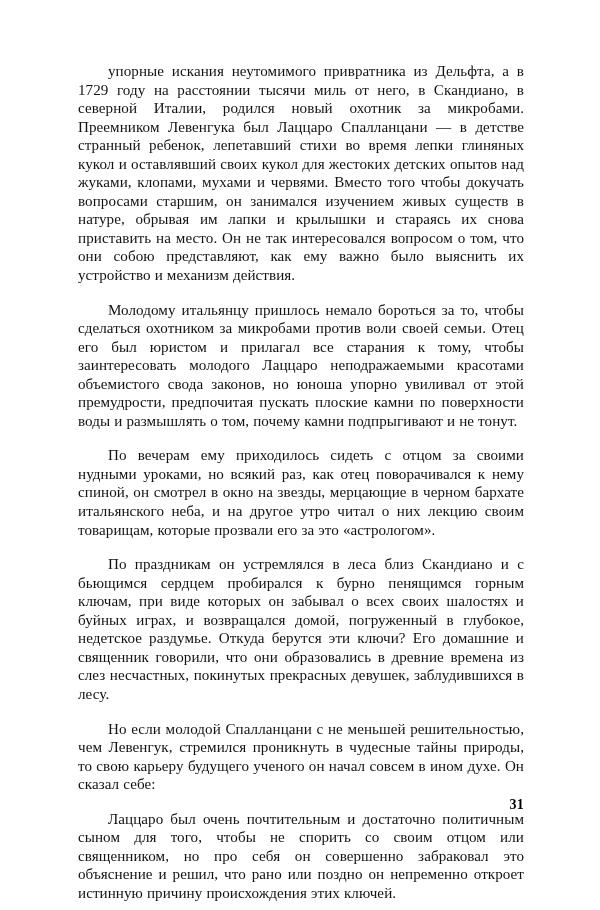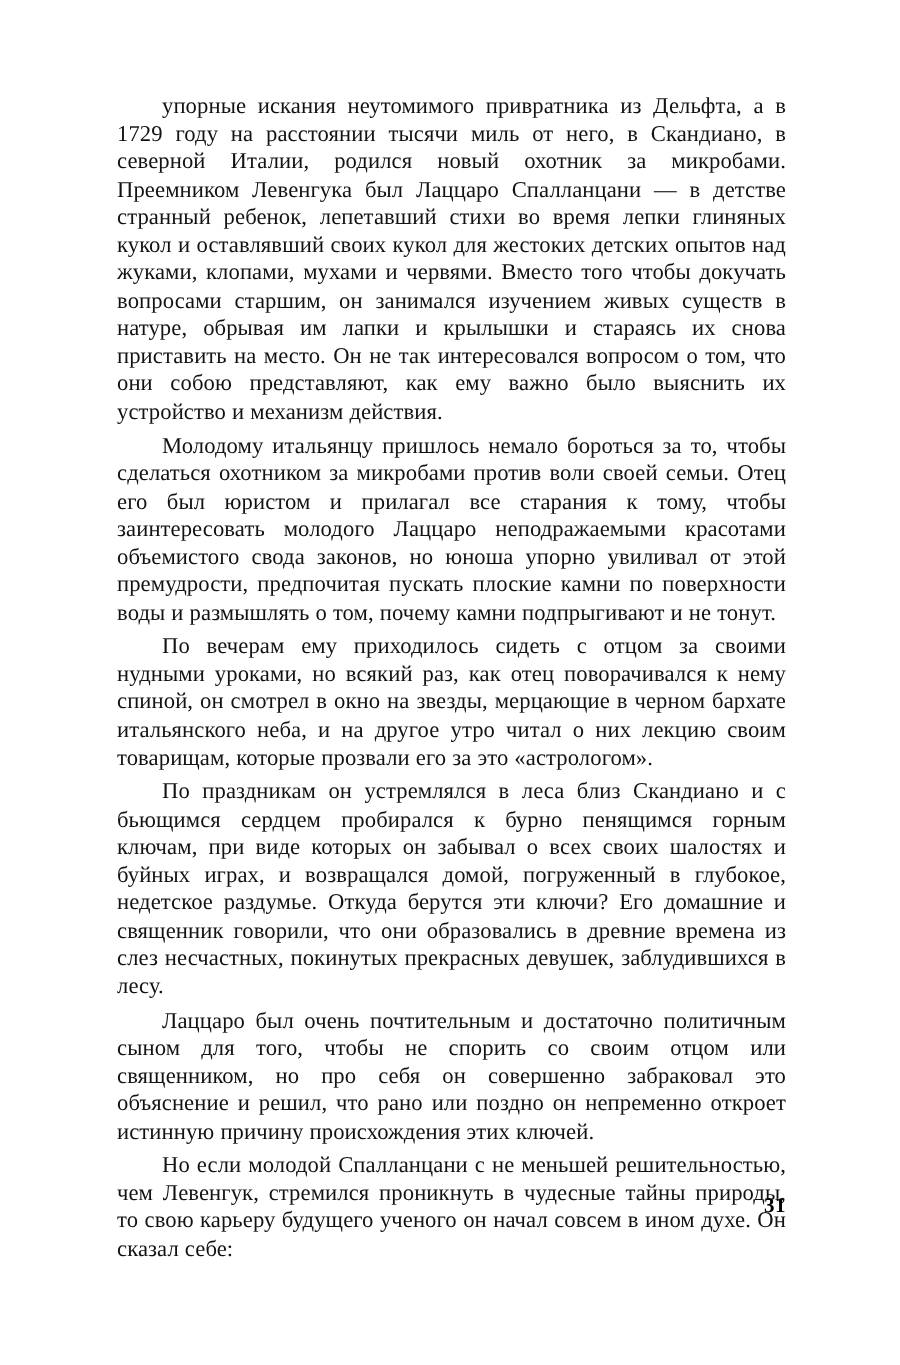--- a/index.html
+++ b/index.html
@@ -40,21 +40,21 @@
     text-justify: inter-word;
     font-size: 15.1px;
     line-height: 18.55px;
     text-indent: 30px;
     hyphens: manual;
     word-spacing: 0.2px;
     letter-spacing: 0.06px;
   }
 
   .para + .para {
-    margin-top: 4px;
+    margin-top: 16px;
   }
 
   
   .para:last-child {
     margin-bottom: 0;
   }
 
   .page-number {
     position: absolute;
     left: 0;
@@ -71,19 +71,19 @@
 </head>
 <body>
 
 <div class="page">
 
   <div class="text-block">
     <p class="para">упорные искания неутомимого привратника из Дельфта, а в 1729 году на расстоянии тысячи миль от него, в Скандиано, в северной Италии, родился новый охотник за микробами. Преемником Левенгука был Лаццаро Спалланцани — в детстве странный ребенок, лепетавший стихи во время лепки глиняных кукол и оставлявший своих кукол для жестоких детских опытов над жуками, клопами, мухами и червями. Вместо того чтобы докучать вопросами старшим, он занимался изучением живых существ в натуре, обрывая им лапки и крылышки и стараясь их снова приставить на место. Он не так интересовался вопросом о том, что они собою представляют, как ему важно было выяснить их устройство и механизм действия.</p>
     <p class="para">Молодому итальянцу пришлось немало бороться за то, чтобы сделаться охотником за микробами против воли своей семьи. Отец его был юристом и прилагал все старания к тому, чтобы заинтересовать молодого Лаццаро неподражаемыми красотами объемистого свода законов, но юноша упорно увиливал от этой премудрости, предпочитая пускать плоские камни по поверхности воды и размышлять о том, почему камни подпрыгивают и не тонут.</p>
     <p class="para">По вечерам ему приходилось сидеть с отцом за своими нудными уроками, но всякий раз, как отец поворачивался к нему спиной, он смотрел в окно на звезды, мерцающие в черном бархате итальянского неба, и на другое утро читал о них лекцию своим товарищам, которые прозвали его за это «астрологом».</p>
     <p class="para">По праздникам он устремлялся в леса близ Скандиано и с бьющимся сердцем пробирался к бурно пенящимся горным ключам, при виде которых он забывал о всех своих шалостях и буйных играх, и возвращался домой, погруженный в глубокое, недетское раздумье. Откуда берутся эти ключи? Его домашние и священник говорили, что они образовались в древние времена из слез несчастных, покинутых прекрасных девушек, заблудившихся в лесу.</p>
+    <p class="para">Но если молодой Спалланцани с не меньшей решительностью, чем Левенгук, стремился проникнуть в чудесные тайны природы, то свою карьеру будущего ученого он начал совсем в ином духе. Он сказал себе:</p>
     <p class="para">Лаццаро был очень почтительным и достаточно политичным сыном для того, чтобы не спорить со своим отцом или священником, но про себя он совершенно забраковал это объяснение и решил, что рано или поздно он непременно откроет истинную причину происхождения этих ключей.</p>
-    <p class="para">Но если молодой Спалланцани с не меньшей решительностью, чем Левенгук, стремился проникнуть в чудесные тайны природы, то свою карьеру будущего ученого он начал совсем в ином духе. Он сказал себе:</p>
   </div>
 
   <div class="page-number">31</div>
 
 </div>
 
 </body></html>

